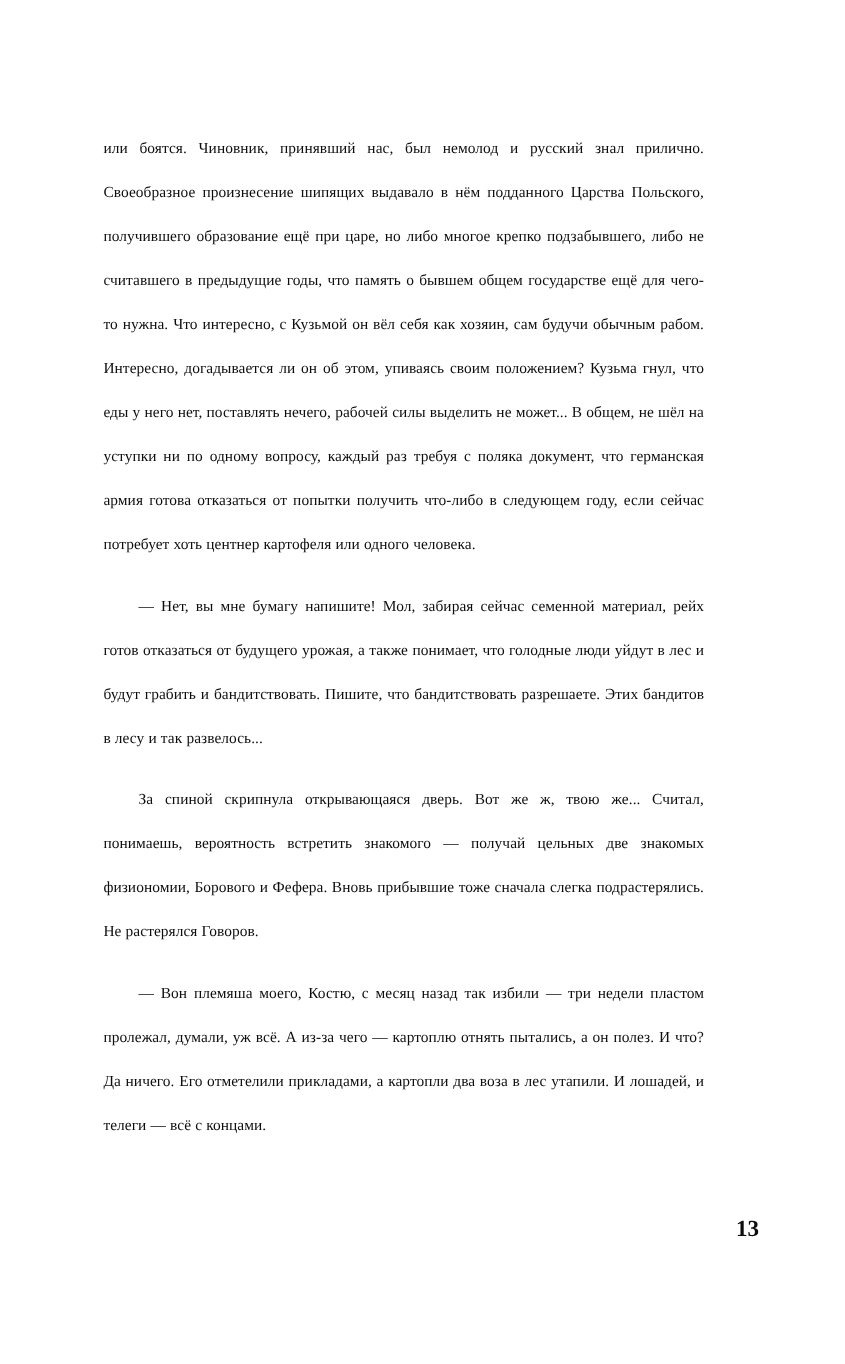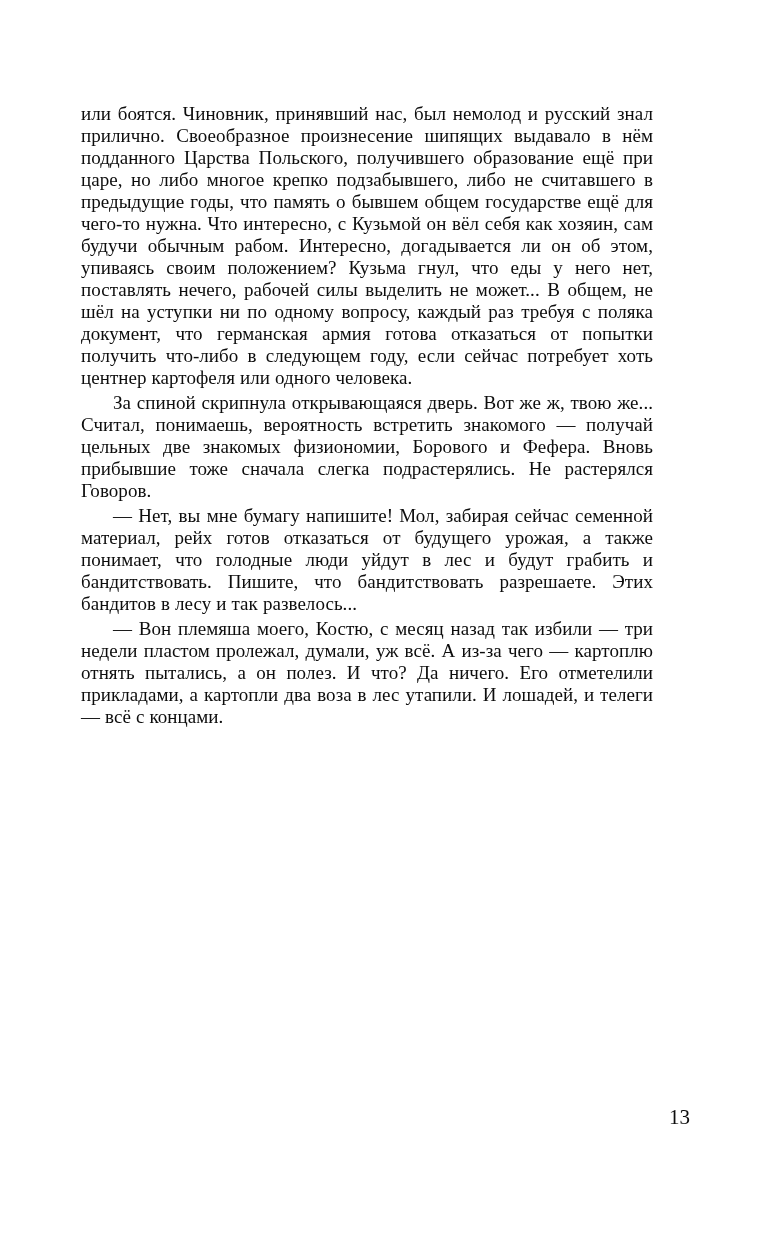--- a/index.html
+++ b/index.html
@@ -23,46 +23,46 @@
     height: 1240px;
     background: #ffffff;
   }
   .text-block {
     position: absolute;
     left: 78px;
     top: 100px;
     width: 578px;
   }
   p.para {
-    margin: 3px;
-    font-size: 19px;
-    line-height: 22px;
+    margin: 16px;
+    font-size: 14px;
+    line-height: 40px;
     text-align: justify;
     text-justify: inter-word;
     word-spacing: 0.2px;
     letter-spacing: 0.05px;
     hyphens: manual;
   }
   p.para.indent {
     text-indent: 32px;
   }
   .page-number {
     position: absolute;
     right: 78px;
     top: 1105px;
     font-size: 21px;
-    font-weight: normal;
+    font-weight: bold;
     font-family: "Liberation Serif", "DejaVu Serif", serif;
     color: #0d0d0d;
   }
 </style>
 </head>
 <body>
 
 <div class="page">
   <div class="text-block">
     <p class="para">или боятся. Чиновник, принявший нас, был немолод и русский знал прилично. Своеобразное произнесение шипящих выдавало в нём подданного Царства Польского, получившего образование ещё при царе, но либо многое крепко подзабывшего, либо не считавшего в предыдущие годы, что память о бывшем общем государстве ещё для чего-то нужна. Что интересно, с Кузьмой он вёл себя как хозяин, сам будучи обычным рабом. Интересно, догадывается ли он об этом, упиваясь своим положением? Кузьма гнул, что еды у него нет, поставлять нечего, рабочей силы выделить не может... В общем, не шёл на уступки ни по одному вопросу, каждый раз требуя с поляка документ, что германская армия готова отказаться от попытки получить что-либо в следующем году, если сейчас потребует хоть центнер картофеля или одного человека.</p>
+    <p class="para indent">— Нет, вы мне бумагу напишите! Мол, забирая сейчас семенной материал, рейх готов отказаться от будущего урожая, а также понимает, что голодные люди уйдут в лес и будут грабить и бандитствовать. Пишите, что бандитствовать разрешаете. Этих бандитов в лесу и так развелось...</p>
     <p class="para indent">За спиной скрипнула открывающаяся дверь. Вот же ж, твою же... Считал, понимаешь, вероятность встретить знакомого — получай цельных две знакомых физиономии, Борового и Фефера. Вновь прибывшие тоже сначала слегка подрастерялись. Не растерялся Говоров.</p>
-    <p class="para indent">— Нет, вы мне бумагу напишите! Мол, забирая сейчас семенной материал, рейх готов отказаться от будущего урожая, а также понимает, что голодные люди уйдут в лес и будут грабить и бандитствовать. Пишите, что бандитствовать разрешаете. Этих бандитов в лесу и так развелось...</p>
     <p class="para indent">— Вон племяша моего, Костю, с месяц назад так избили — три недели пластом пролежал, думали, уж всё. А из-за чего — картоплю отнять пытались, а он полез. И что? Да ничего. Его отметелили прикладами, а картопли два воза в лес утапили. И лошадей, и телеги — всё с концами.</p>
   </div>
   <div class="page-number">13</div>
 </div>
 
 </body></html>

